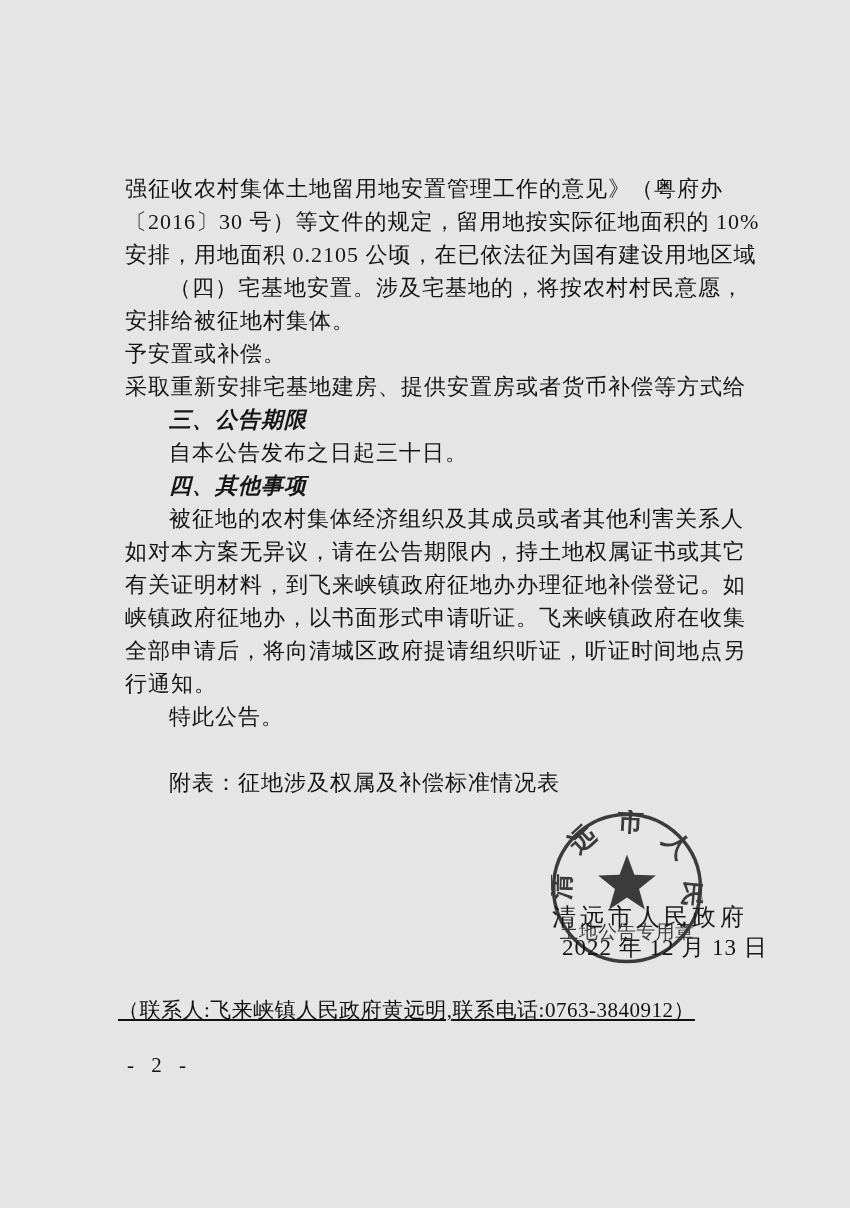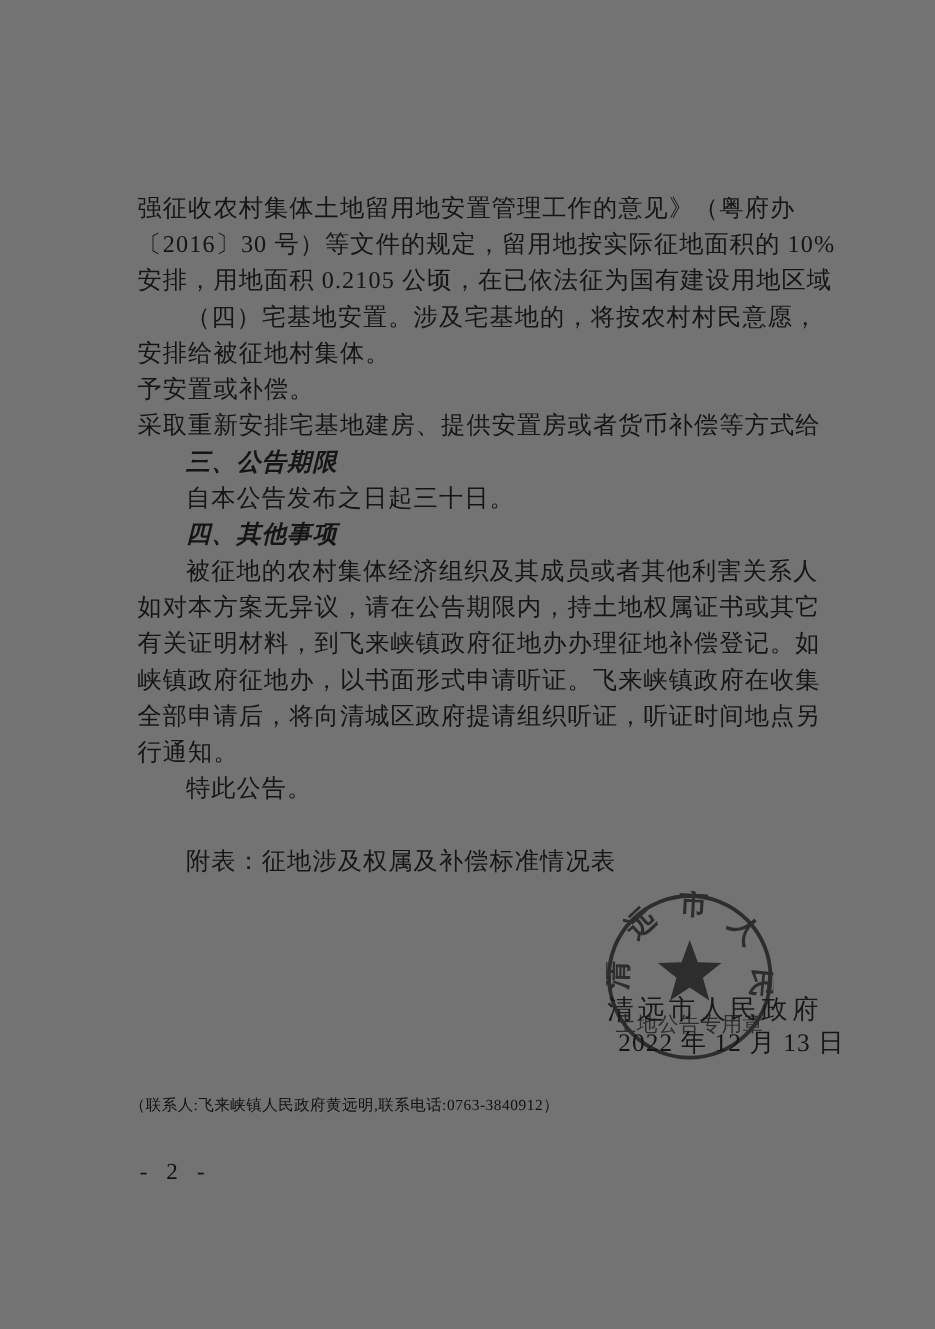--- a/index.html
+++ b/index.html
@@ -4,21 +4,21 @@
 <style>
   html, body {
     margin: 0;
     padding: 0;
     background: #ffffff;
   }
   .page {
     position: relative;
     width: 850px;
     height: 1208px;
-    background: #737373;
+    background: #e5e5e5;
     overflow: hidden;
     font-family: "Liberation Serif", "DejaVu Serif", serif;
     color: #151515;
   }
   .body-text {
     position: absolute;
     left: 125px;
     top: 172px;
     width: 606px;
   }
@@ -66,24 +66,25 @@
     font-size: 23px;
     letter-spacing: 1px;
     white-space: nowrap;
     color: #151515;
   }
   .contact-line {
     position: absolute;
     left: 118px;
     top: 996px;
     width: 640px;
-    font-size: 14px;
+    font-size: 21px;
     letter-spacing: 0.5px;
     white-space: nowrap;
     color: #111111;
+    text-decoration: underline;
   }
   .page-number {
     position: absolute;
     left: 127px;
     top: 1053px;
     font-size: 21px;
     letter-spacing: 6px;
     color: #111111;
   }
 </style>

